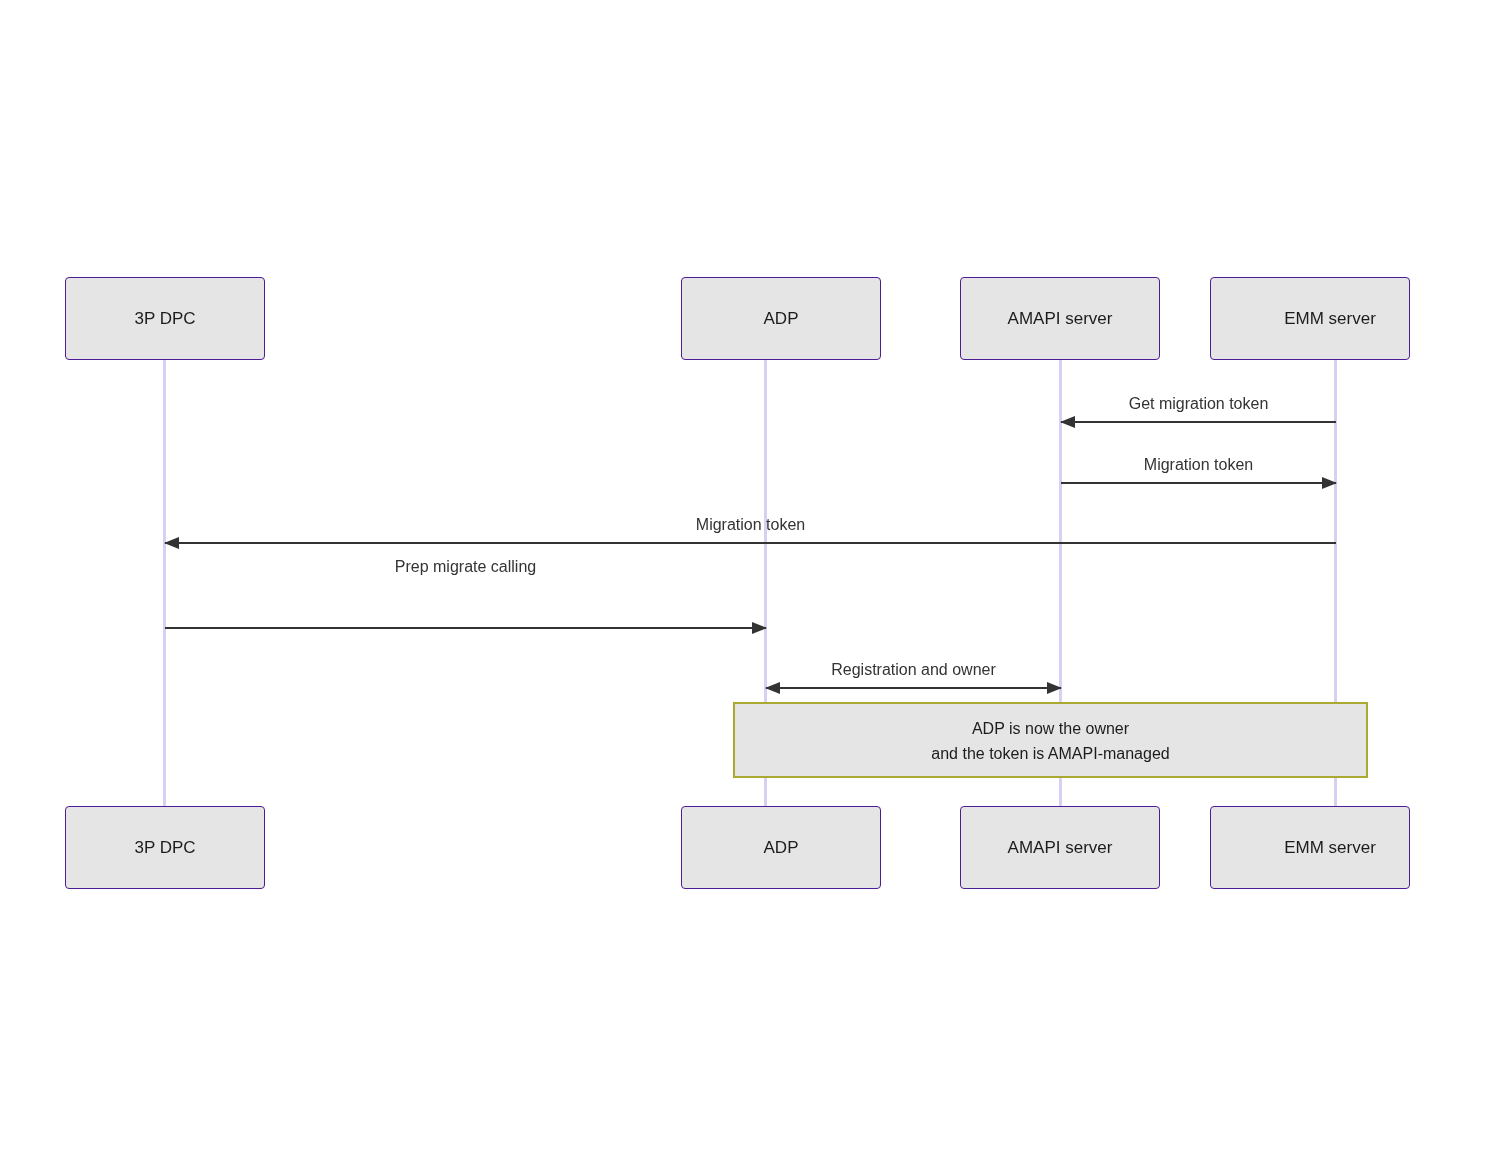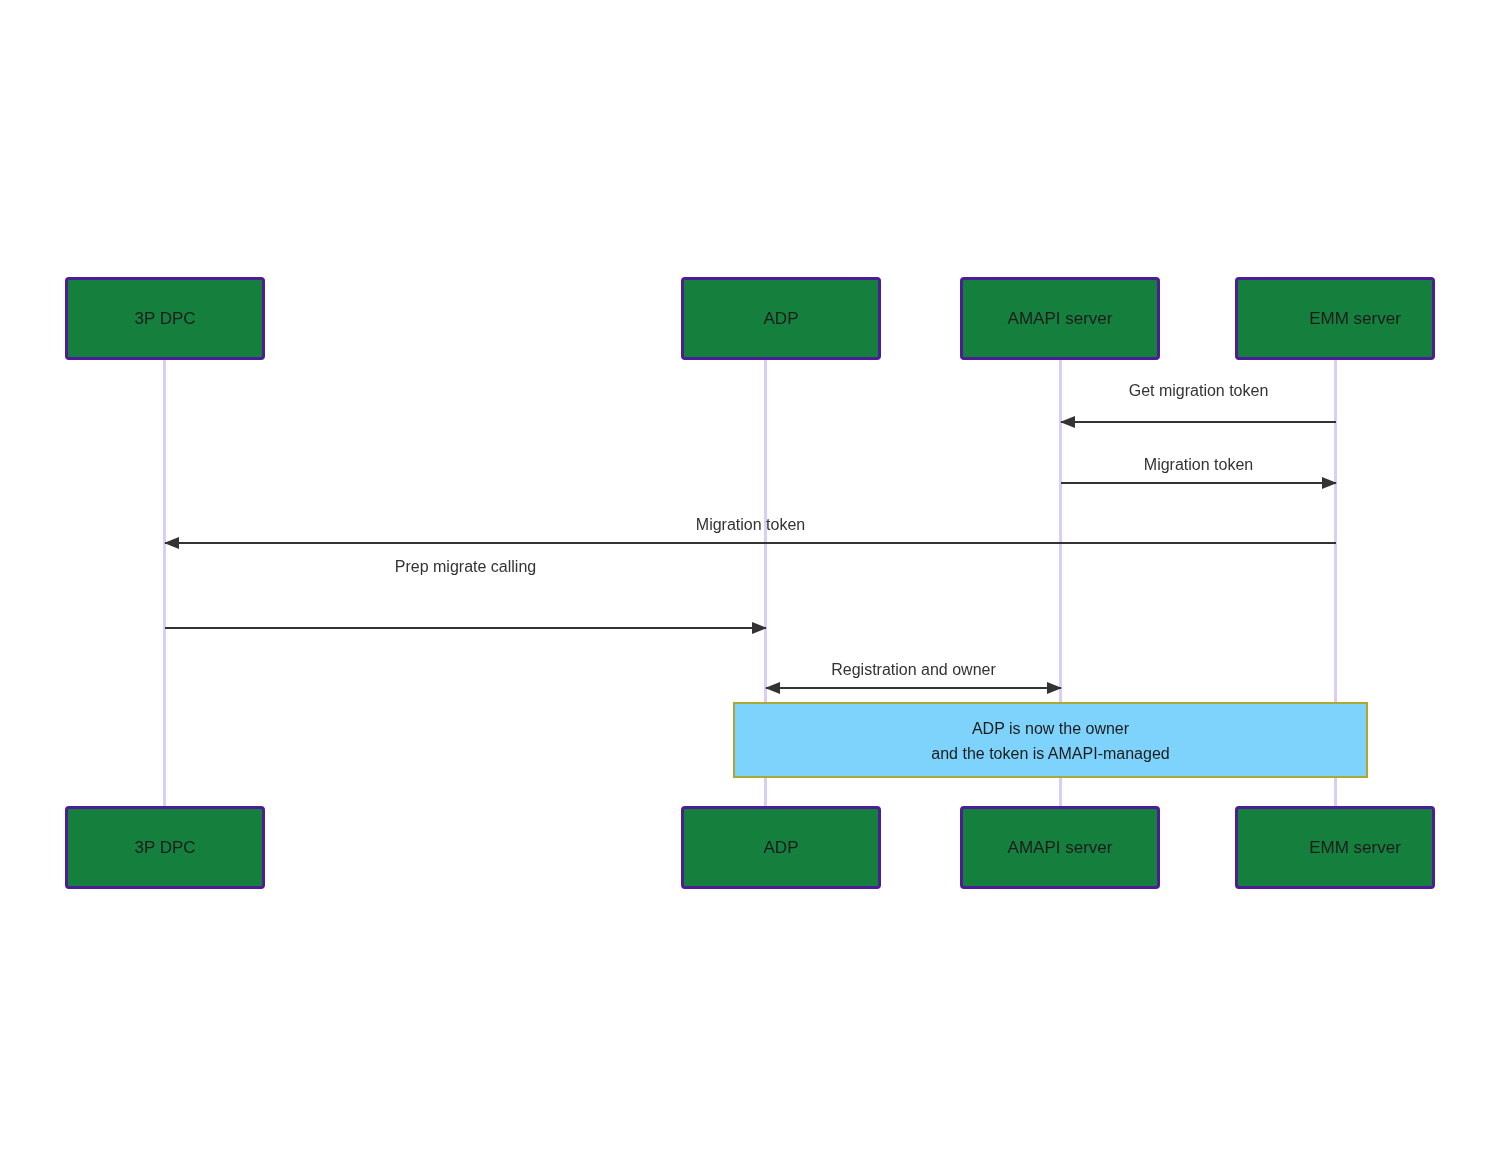--- a/index.html
+++ b/index.html
@@ -28,47 +28,47 @@
   .ll-0 { left: 163px; }
   .ll-1 { left: 764px; }
   .ll-2 { left: 1059px; }
   .ll-3 { left: 1334px; }
 
   
   .actor {
     position: absolute;
     width: 200px;
     height: 83px;
-    background: #15803d;
-    border: 3px solid #4c1d95;
+    background: #e5e5e5;
+    border: 1px solid #4c1d95;
     border-radius: 4px;
     box-sizing: border-box;
     display: flex;
     align-items: center;
     justify-content: center;
     font-size: 17px;
     color: #1c1c1c;
   }
   .row-top    { top: 277px; }
   .row-bottom { top: 806px; }
   .ax-0 { left: 65px; }
   .ax-1 { left: 681px; }
   .ax-2 { left: 960px; }
-  .ax-3 { left: 1235px; padding-left: 40px; }
+  .ax-3 { left: 1210px; padding-left: 40px; }
 
   
   .mlabel {
     position: absolute;
     font-size: 16px;
     line-height: 24px;
     text-align: center;
     color: #333333;
     white-space: nowrap;
   }
-  .lbl-0 { left: 1061px; width: 275px;  top: 379px; }
+  .lbl-0 { left: 1061px; width: 275px;  top: 392px; }
   .lbl-1 { left: 1061px; width: 275px;  top: 453px; }
   .lbl-2 { left: 165px;  width: 1171px; top: 513px; }
   .lbl-3 { left: 115px;  width: 701px;  top: 555px; }
   .lbl-4 { left: 766px;  width: 295px;  top: 658px; }
 
   
   .mline {
     position: absolute;
     height: 2px;
     background: #333333;
@@ -91,21 +91,21 @@
   .head-right { right: -1px; border-left: 15px solid #333333; }
 
   
   .note {
     position: absolute;
     left: 733px;
     top: 702px;
     width: 635px;
     height: 76px;
     box-sizing: border-box;
-    background: #7dd3fc;
+    background: #e5e5e5;
     border: 2px solid #aaaa33;
     text-align: center;
     font-size: 16px;
     line-height: 25px;
     color: #1c1c1c;
     padding-top: 12px;
   }
 </style>
 </head>
 <body>

